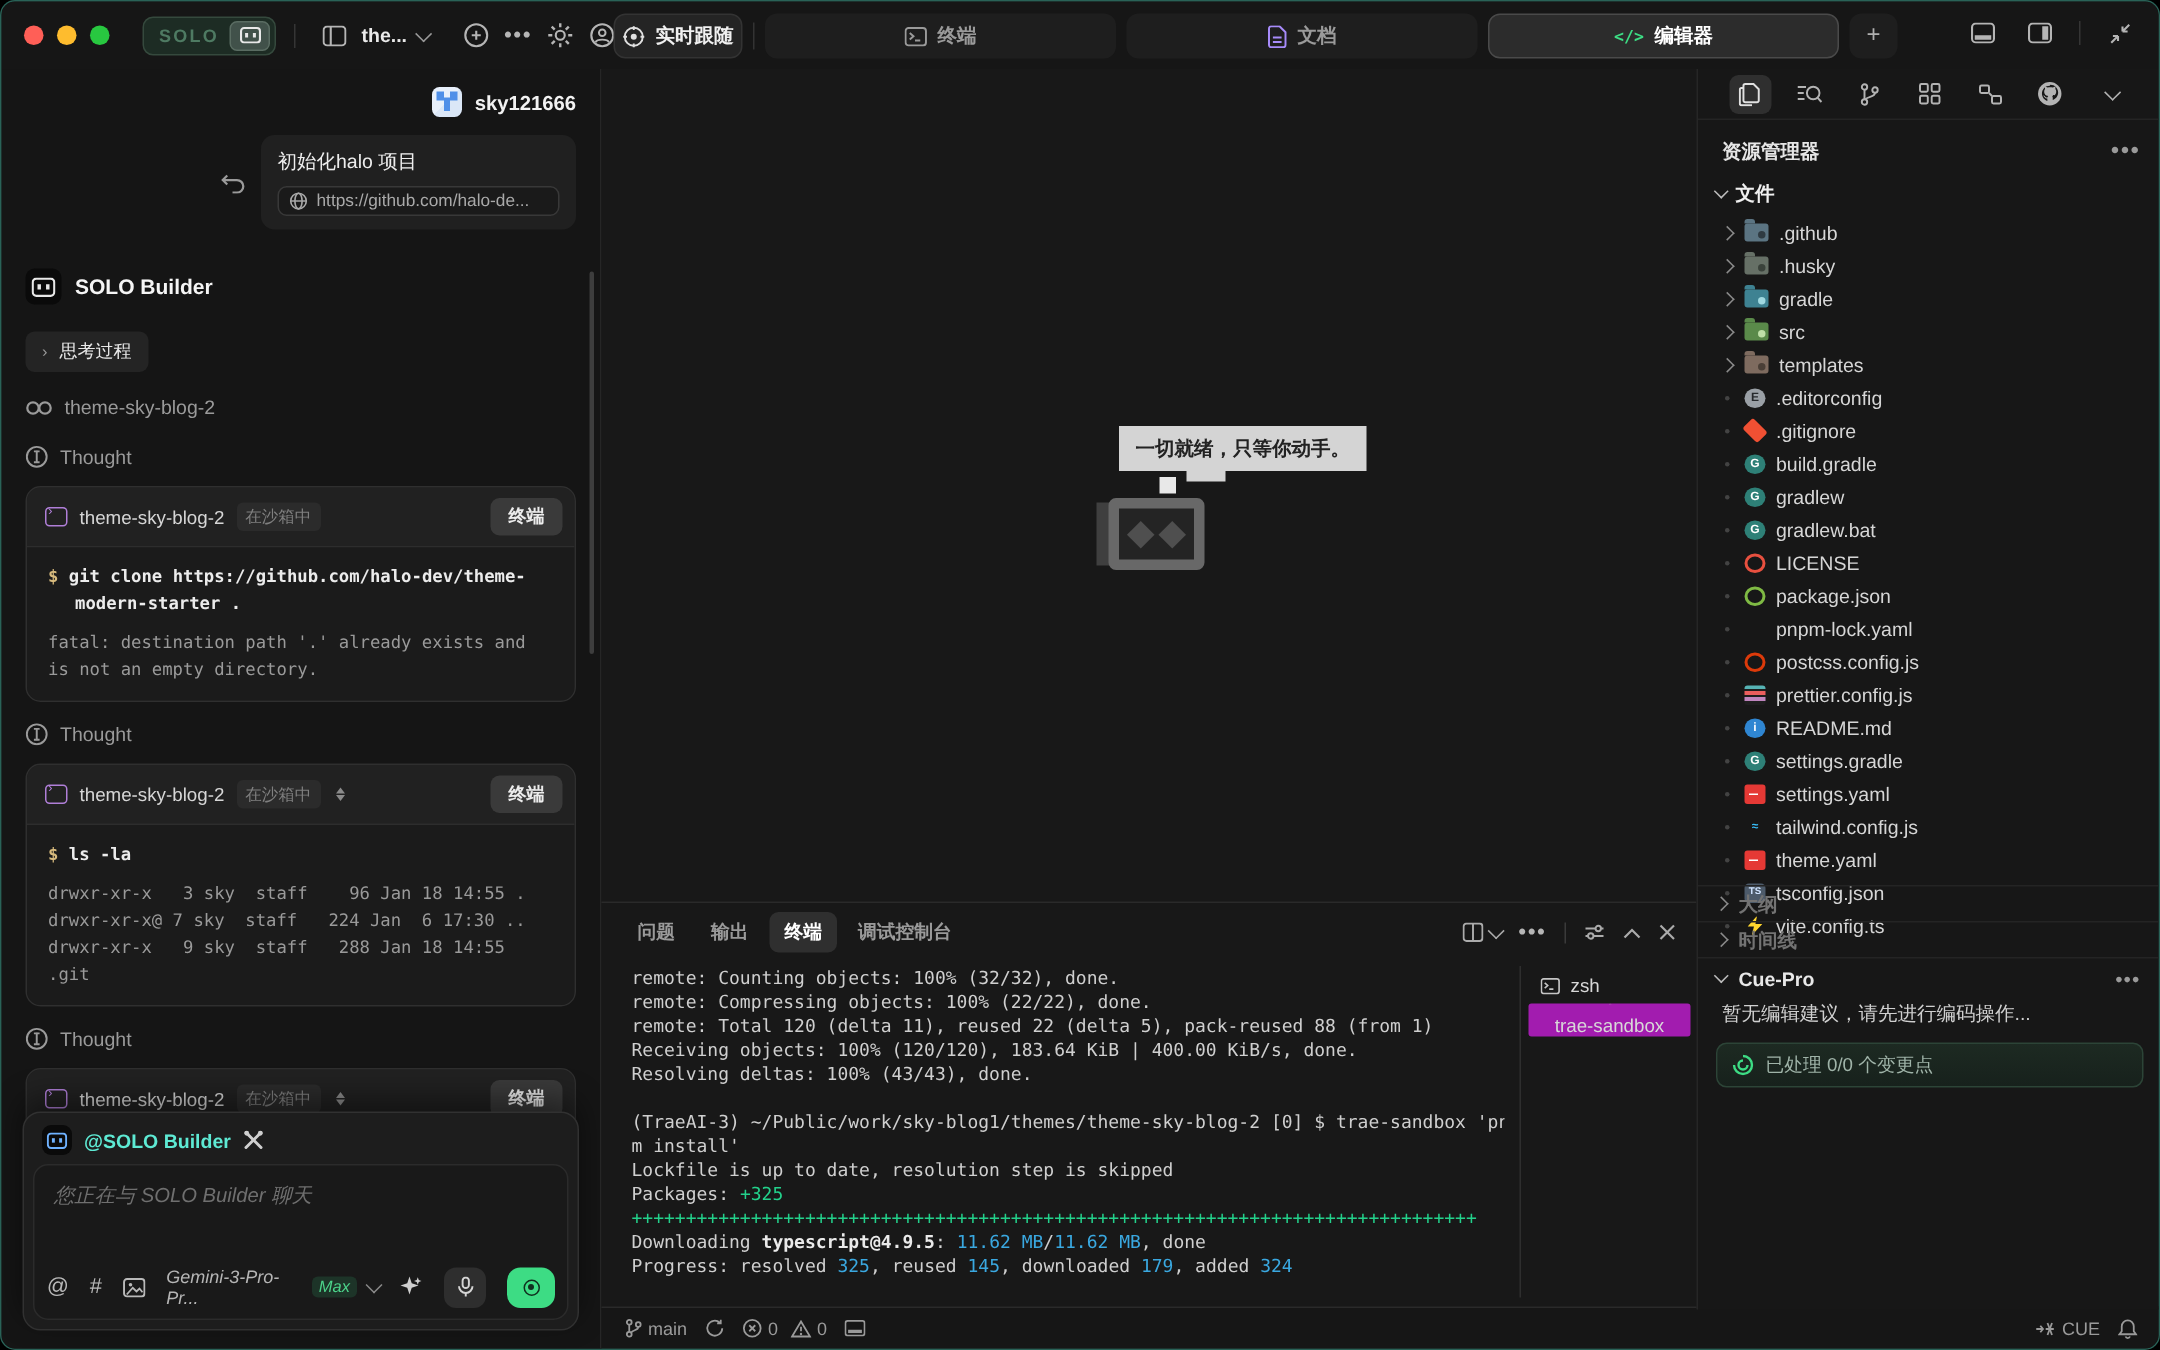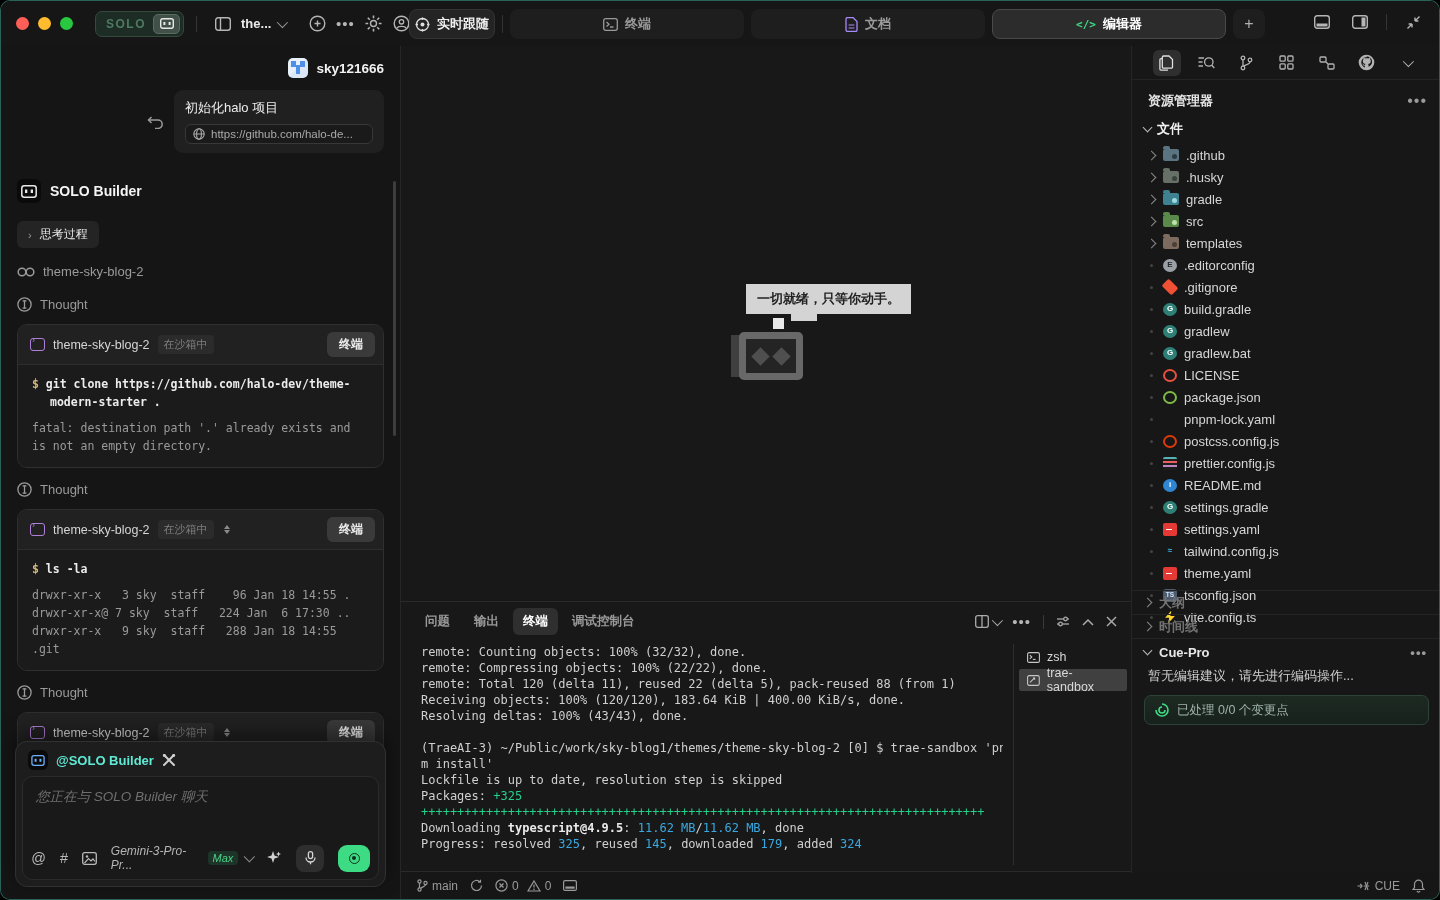--- a/index.html
+++ b/index.html
@@ -125,21 +125,21 @@
   .bp-tab.active{ background:#2f2f2f; color:#fff; }
   .bp-icons{ margin-left:auto; display:flex; align-items:center; gap:12px; color:#ababab; }
   .bp-div{ width:1px; height:14px; background:#3a3a3a; }
   .term-wrap{ position:absolute; left:20px; right:128px; top:42px; bottom:6px; overflow:hidden;
     font-family:"DejaVu Sans Mono",monospace; font-size:12px; line-height:16px; color:#cfcfcf; }
   .tline{ white-space:pre; }
   .tline .g{ color:#23d18b; } .tline .c{ color:#3aa8e0; } .tline .b{ color:#eaeaea; font-weight:bold; }
   .sess-div{ position:absolute; left:612px; top:42px; bottom:8px; width:1px; background:#2e2e2e; }
   .sessions{ position:absolute; left:618px; right:4px; top:44px; display:flex; flex-direction:column; gap:1px;}
   .sess{ display:flex; align-items:center; gap:7px; color:#d8d8d8; font-size:12.5px; height:22px; padding:0 8px;}
-  .sess.active{ background:#404040; border-radius:2px; }
+  .sess.active{ background:#a21caf; border-radius:2px;flex-direction:column; }
 
   
   .statusbar{ position:absolute; left:400px; bottom:0; width:1040px; height:28px; background:#161616;
     border-top:1px solid #2a2a2a; display:flex; align-items:center; color:#9a9a9a; font-size:12px; }
   .sb-item{ display:flex; align-items:center; gap:4px; margin-right:12px; }
   .sb-right{ margin-left:auto; display:flex; align-items:center; gap:12px; margin-right:16px; }
 
   
   .rside{ position:absolute; left:1130px; top:45px; width:310px; height:827px; background:#171717;
     border-left:1px solid #262626; }

